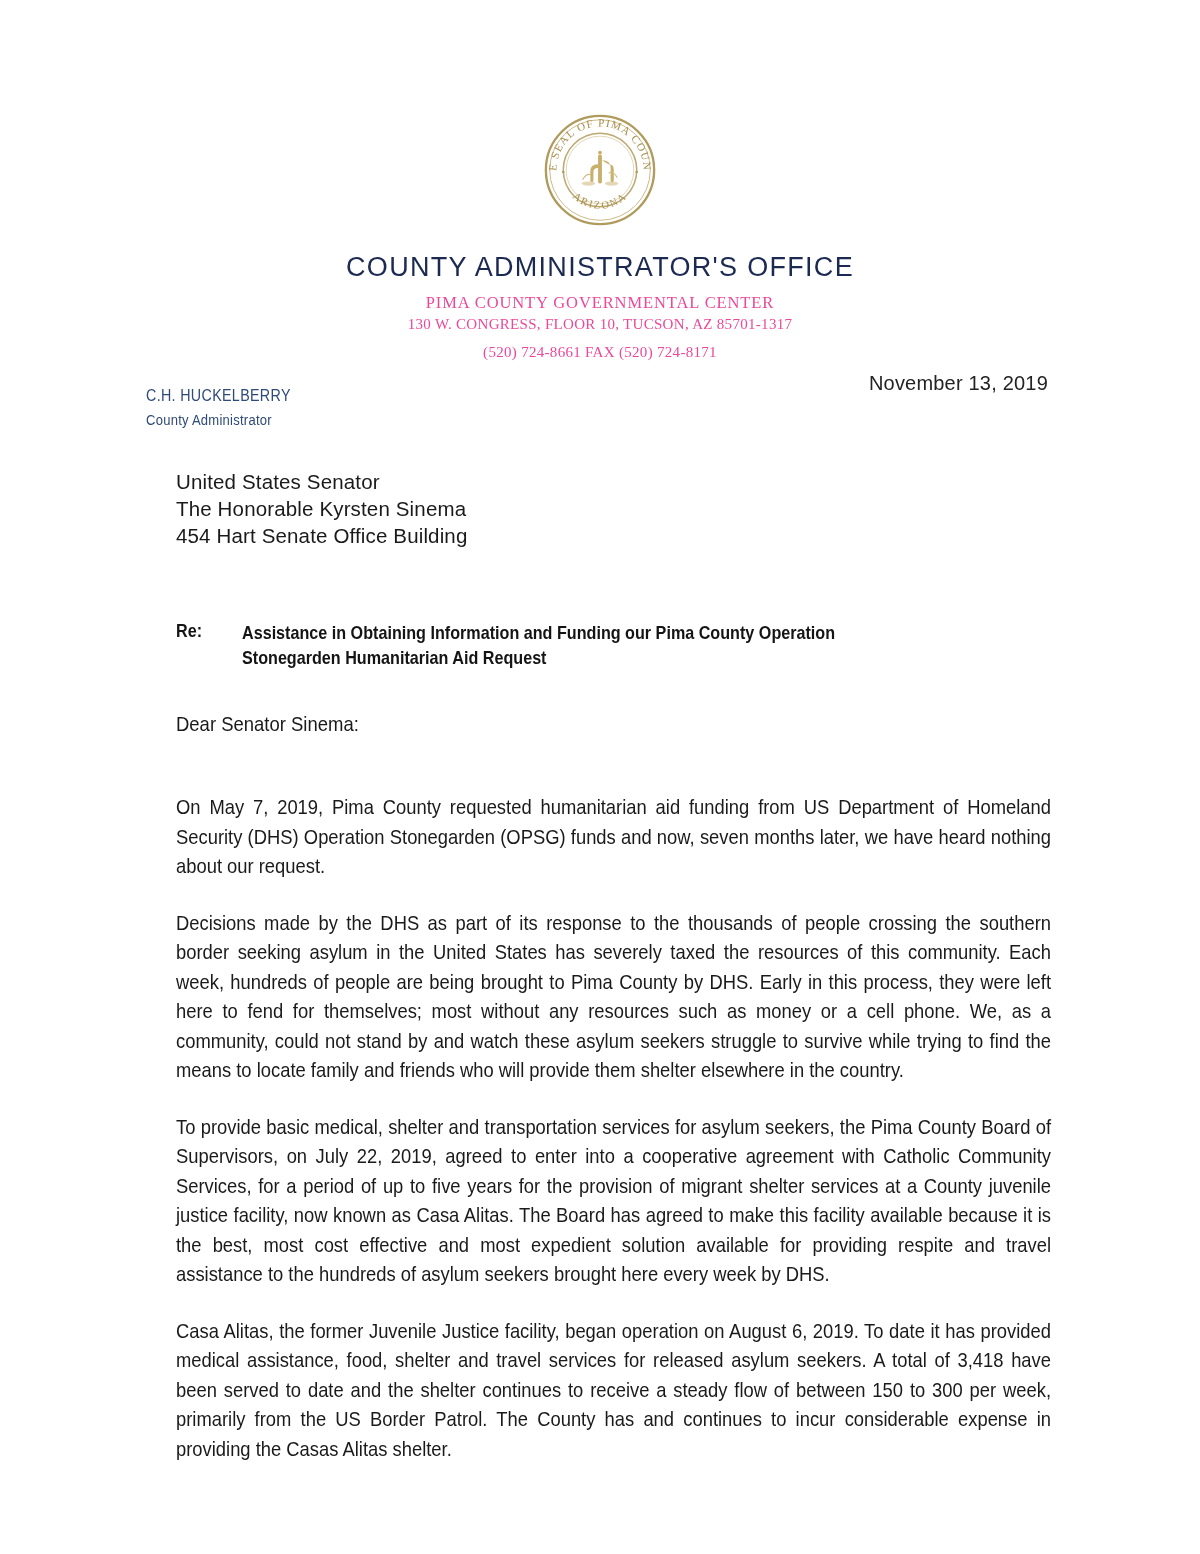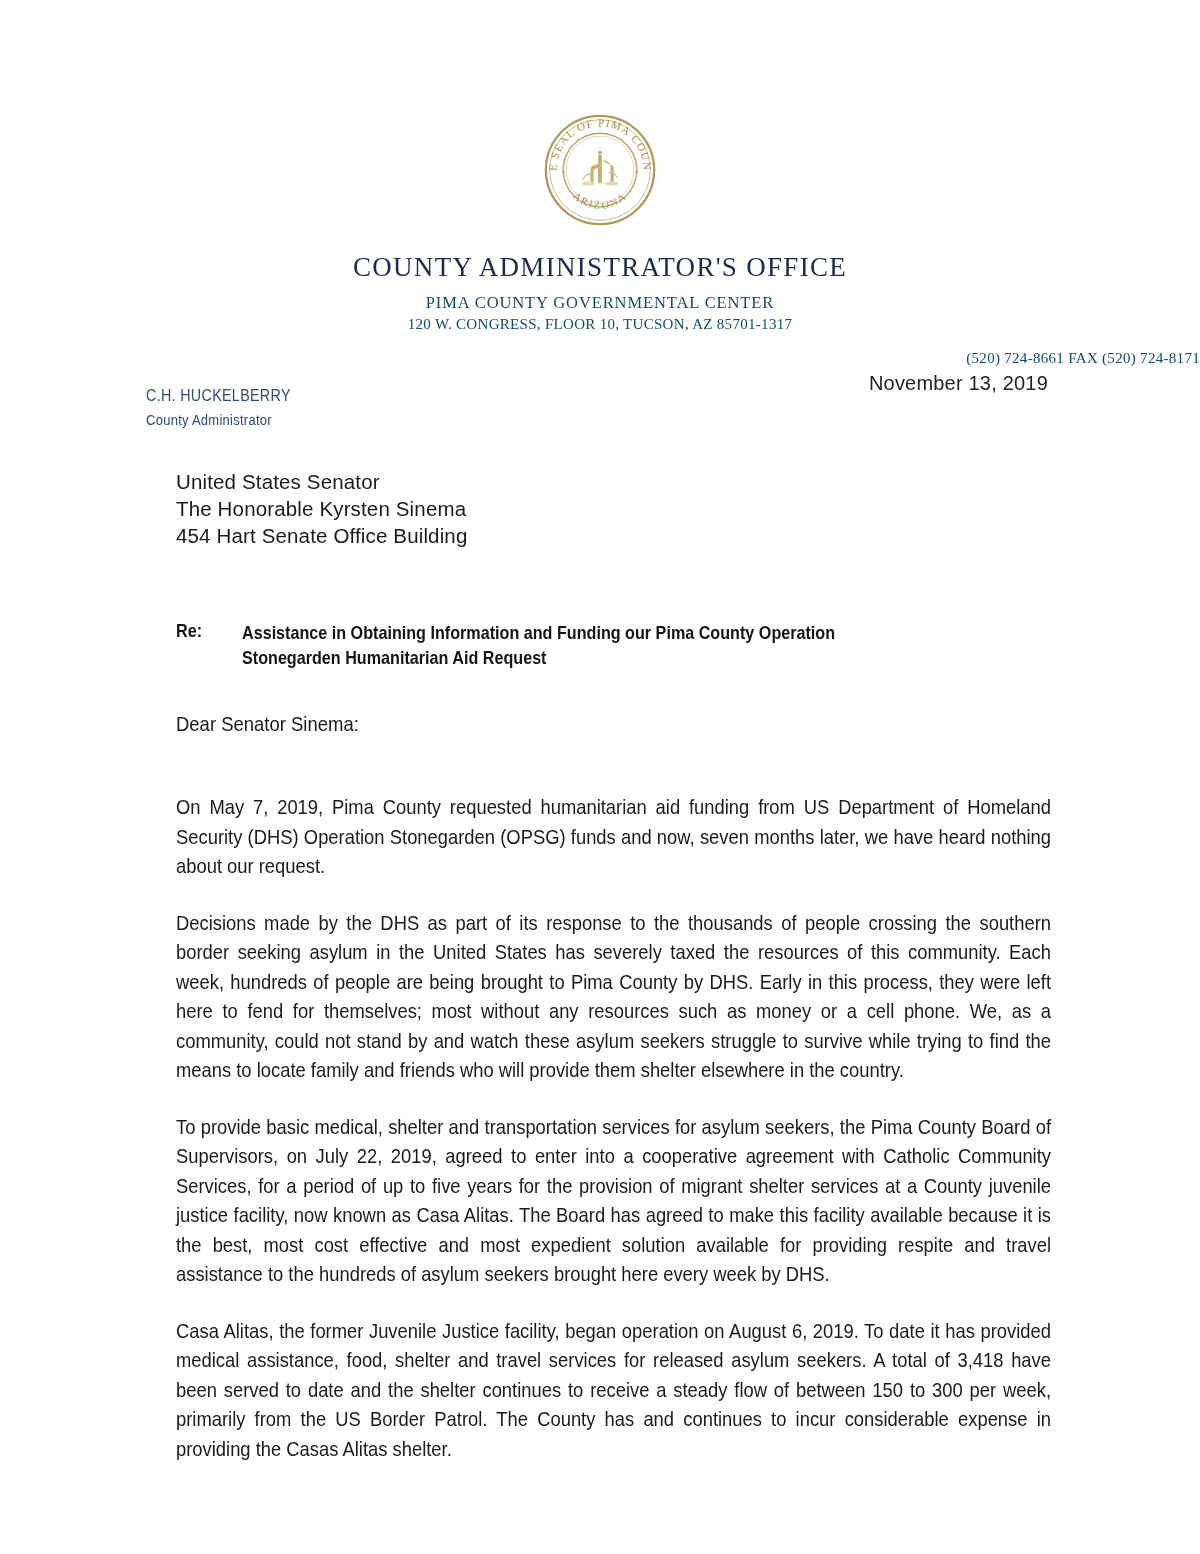--- a/index.html
+++ b/index.html
@@ -33,47 +33,46 @@
     display: flex;
     justify-content: center;
   }
   .seal {
     width: 116px;
     height: 116px;
     display: block;
   }
   .office-title {
     margin-top: 24px;
-    font-family: Liberation Serif, serif;
+    font-family: Liberation Sans, sans-serif;
     font-size: 27px;
     font-weight: 400;
     letter-spacing: 1.3px;
     color: #1c2a52;
     white-space: nowrap;
   }
   .lh-line {
     font-family: "Liberation Serif", serif;
-    color: #0c4a6e;
+    color: #ec4899;
     white-space: nowrap;
   }
   .lh-line-1 {
     margin-top: 10px;
     font-size: 16.5px;
     letter-spacing: 0.9px;
   }
   .lh-line-2 {
     margin-top: 3px;
     font-size: 15px;
     letter-spacing: 0.3px;
   }
   .lh-line-3 {
-    margin-top: 17px;
+    margin-top: 11px;
     font-size: 15px;
     letter-spacing: 0.3px;
-    text-align: right;
   }
 
   
   .sender {
     position: absolute;
     left: 146px;
     top: 386px;
     color: #2e4a78;
     font-family: "Liberation Sans Narrow", "Liberation Sans", sans-serif;
     transform: scaleX(0.84);
@@ -206,21 +205,21 @@
           <ellipse cx="72" cy="74" rx="7" ry="2.2" opacity="0.5"></ellipse>
           <path d="M42 70 q4 -7 9 -5" stroke="#c8ae66" stroke-width="1.2" fill="none"></path>
           <path d="M78 68 q-4 -7 -9 -5" stroke="#c8ae66" stroke-width="1.2" fill="none"></path>
           <circle cx="60" cy="42" r="2"></circle>
         </g>
       </svg>
     </div>
 
     <div class="office-title">COUNTY ADMINISTRATOR'S OFFICE</div>
     <div class="lh-line lh-line-1">PIMA COUNTY GOVERNMENTAL CENTER</div>
-    <div class="lh-line lh-line-2">120 W. CONGRESS, FLOOR 10, TUCSON, AZ 85701-1317</div>
+    <div class="lh-line lh-line-2">130 W. CONGRESS, FLOOR 10, TUCSON, AZ 85701-1317</div>
     <div class="lh-line lh-line-3">(520) 724-8661     FAX (520) 724-8171</div>
   </div>
 
   <div class="date">November 13, 2019</div>
 
   <div class="sender">
     <div class="sender-name">C.H. HUCKELBERRY</div>
     <div class="sender-role">County Administrator</div>
   </div>
 

